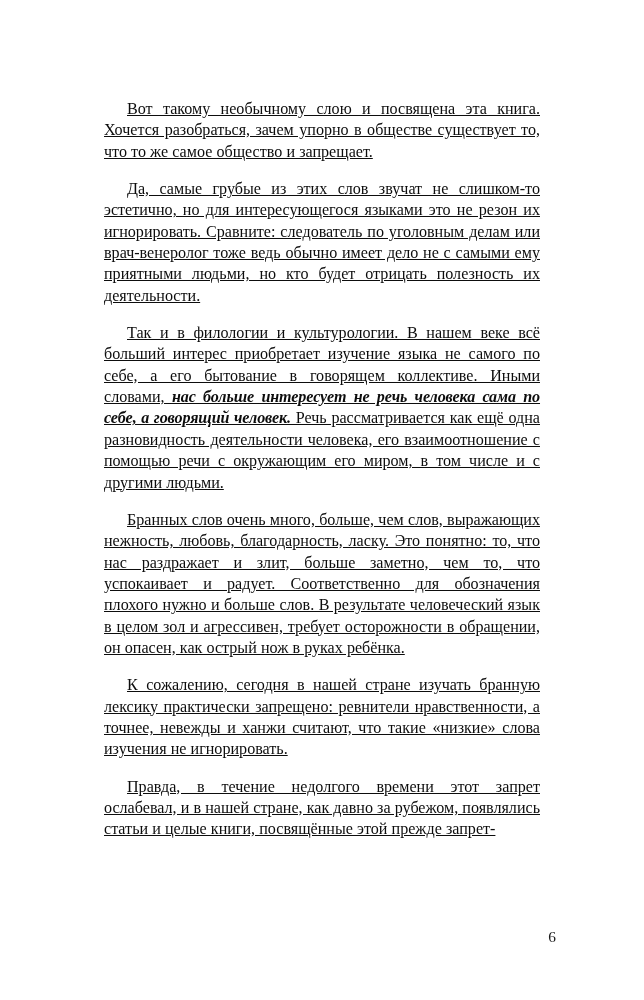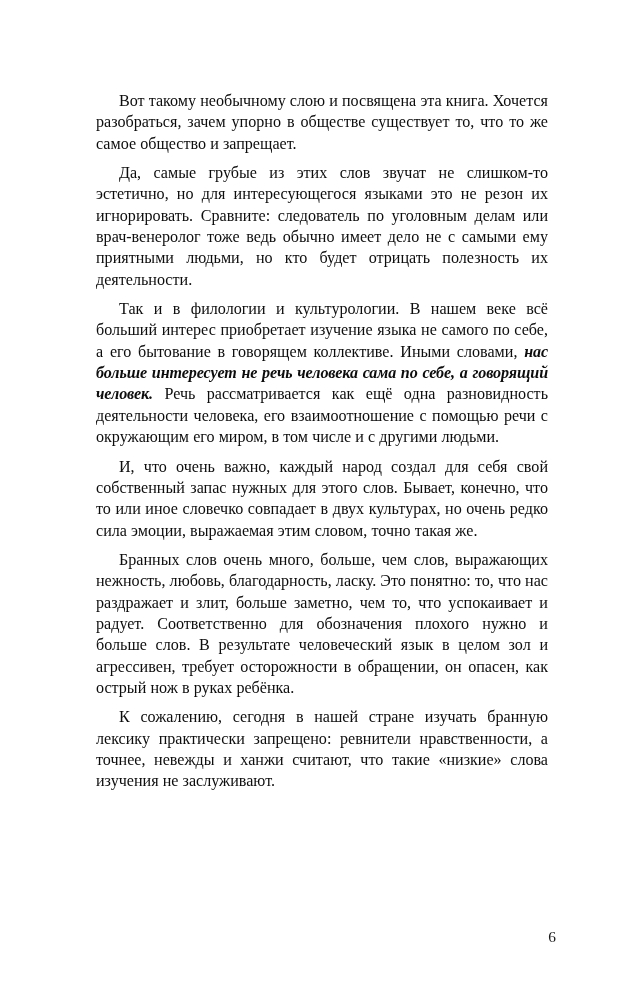--- a/index.html
+++ b/index.html
@@ -28,31 +28,32 @@
   }
 
   .text-block {
     position: absolute;
     left: 88px;
     top: 82px;
     width: 468px;
   }
 
   .para {
-    margin: 8px;
+    margin: 16px;
     text-align: justify;
     text-justify: inter-word;
     text-indent: 23px;
     font-size: 16.1px;
     line-height: 21.35px;
     color: #0d0d0d;
     hyphens: manual;
     -webkit-hyphens: manual;
     word-spacing: 0.1px;
     letter-spacing: 0.0px;
+    text-decoration: underline;
   }
 
   .para + .para {
     margin-top: 0;
   }
 
   .emph {
     font-weight: bold;
     font-style: italic;
     letter-spacing: -0.1px;
@@ -71,20 +72,20 @@
 </style>
 </head>
 <body>
 
 <div class="page">
 
   <div class="text-block">
       <p class="para"><span>Вот такому необычному слою и посвящена эта книга. Хочется разобраться, зачем упорно в обществе существует то, что то же самое общество и запрещает.</span></p>
       <p class="para"><span>Да, самые грубые из этих слов звучат не слишком-то эстетично, но для интересующегося языками это не резон их игнорировать. Сравните: следователь по уголовным делам или врач-венеролог тоже ведь обычно имеет дело не с самыми ему приятными людьми, но кто будет отрицать полезность их деятельности.</span></p>
       <p class="para"><span>Так и в филологии и культурологии. В нашем веке всё больший интерес приобретает изучение языка не самого по себе, а его бытование в говорящем коллективе. Иными словами, </span><span class="emph">нас больше интересует не речь человека сама по себе, а говорящий человек.</span><span> Речь рассматривается как ещё одна разновидность деятельности человека, его взаимоотношение с помощью речи с окружающим его миром, в том числе и с другими людьми.</span></p>
-      <p class="para"><span>И, что очень важно, каждый народ создал для себя свой собственный запас нужных для этого слов. Бывает, конечно, что то или иное словечко совпадает в двух культурах, но очень редко сила эмоции, выражаемая этим словом, точно такая же.</span></p>
       <p class="para"><span>Бранных слов очень много, больше, чем слов, выражающих нежность, любовь, благодарность, ласку. Это понятно: то, что нас раздражает и злит, больше заметно, чем то, что успокаивает и радует. Соответственно для обозначения плохого нужно и больше слов. В результате человеческий язык в целом зол и агрессивен, требует осторожности в обращении, он опасен, как острый нож в руках ребёнка.</span></p>
-      <p class="para"><span>К сожалению, сегодня в нашей стране изучать бранную лексику практически запрещено: ревнители нравственности, а точнее, невежды и ханжи считают, что такие «низкие» слова изучения не заслуживают.</span></p>
+      <p class="para"><span>К сожалению, сегодня в нашей стране изучать бранную лексику практически запрещено: ревнители нравственности, а точнее, невежды и ханжи считают, что такие «низкие» слова изучения не игнорировать.</span></p>
+      <p class="para"><span>Правда, в течение недолгого времени этот запрет ослабевал, и в нашей стране, как давно за рубежом, появлялись статьи и целые книги, посвящённые этой прежде запрет-</span></p>
     </div>
 
   <div class="folio">6</div>
 
 </div>
 
 </body></html>

